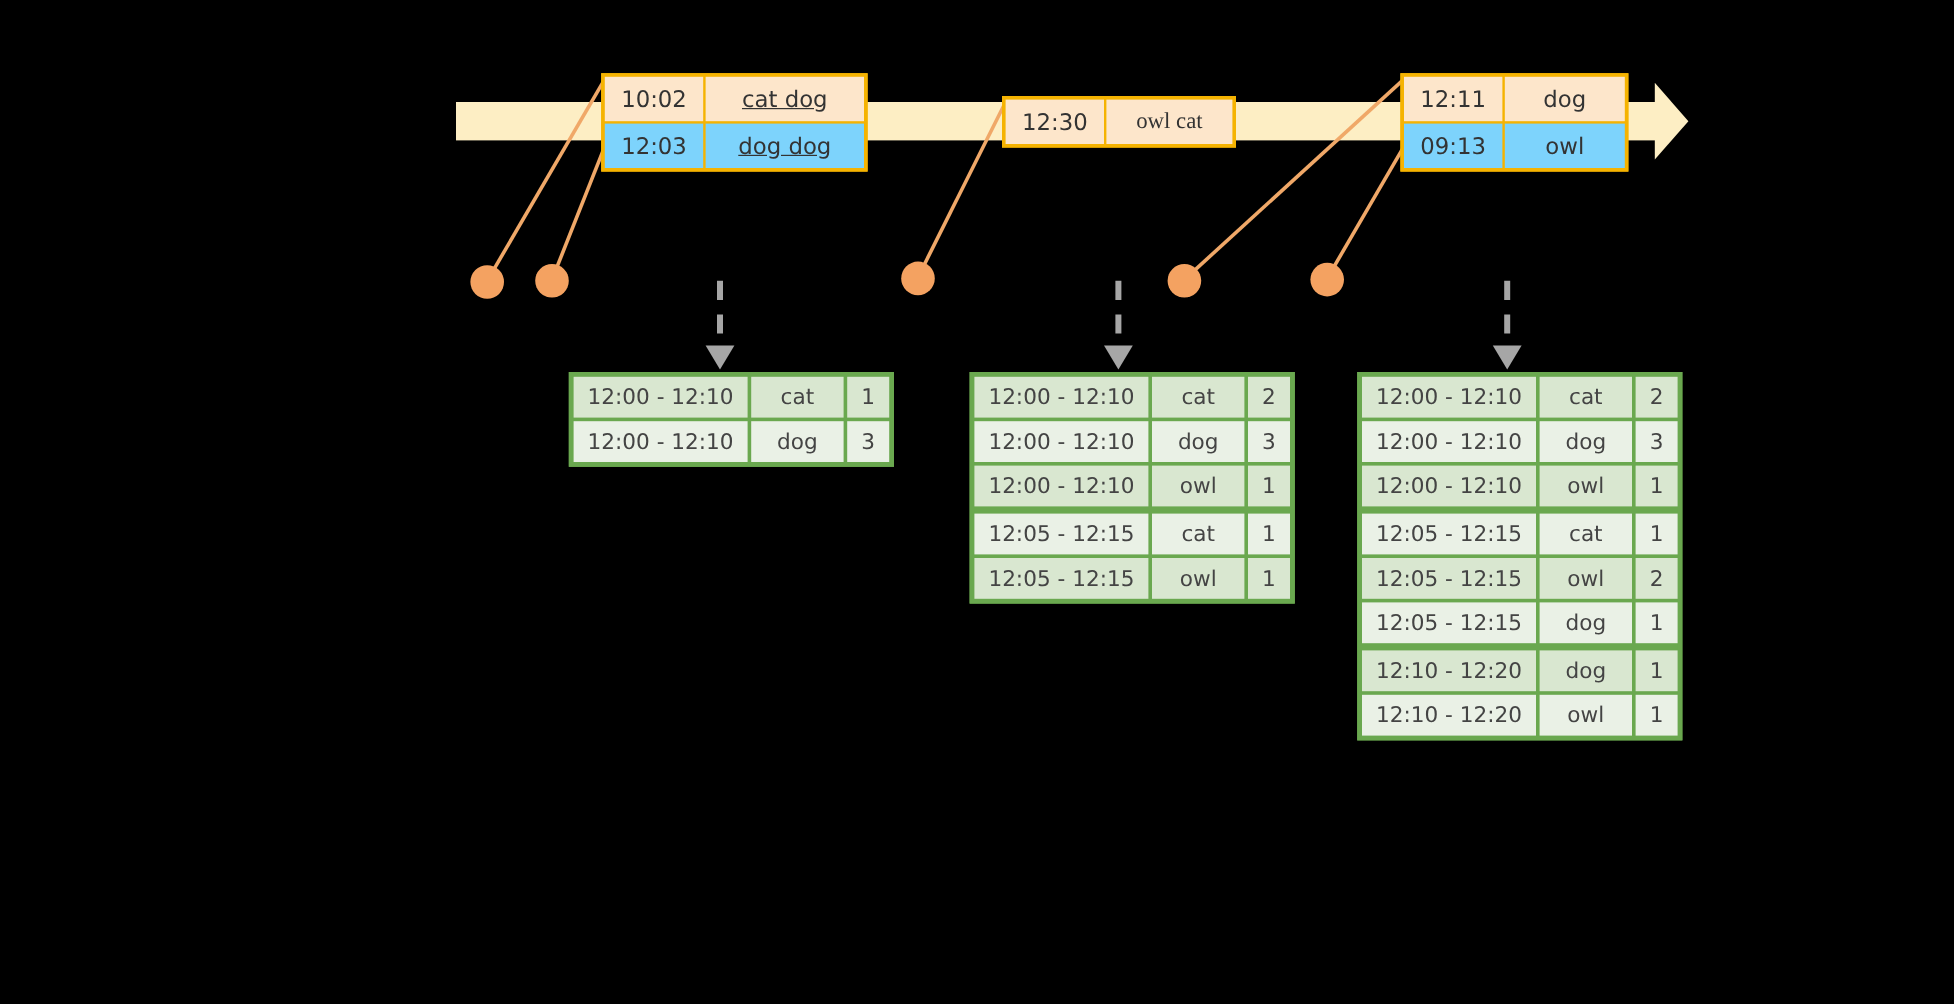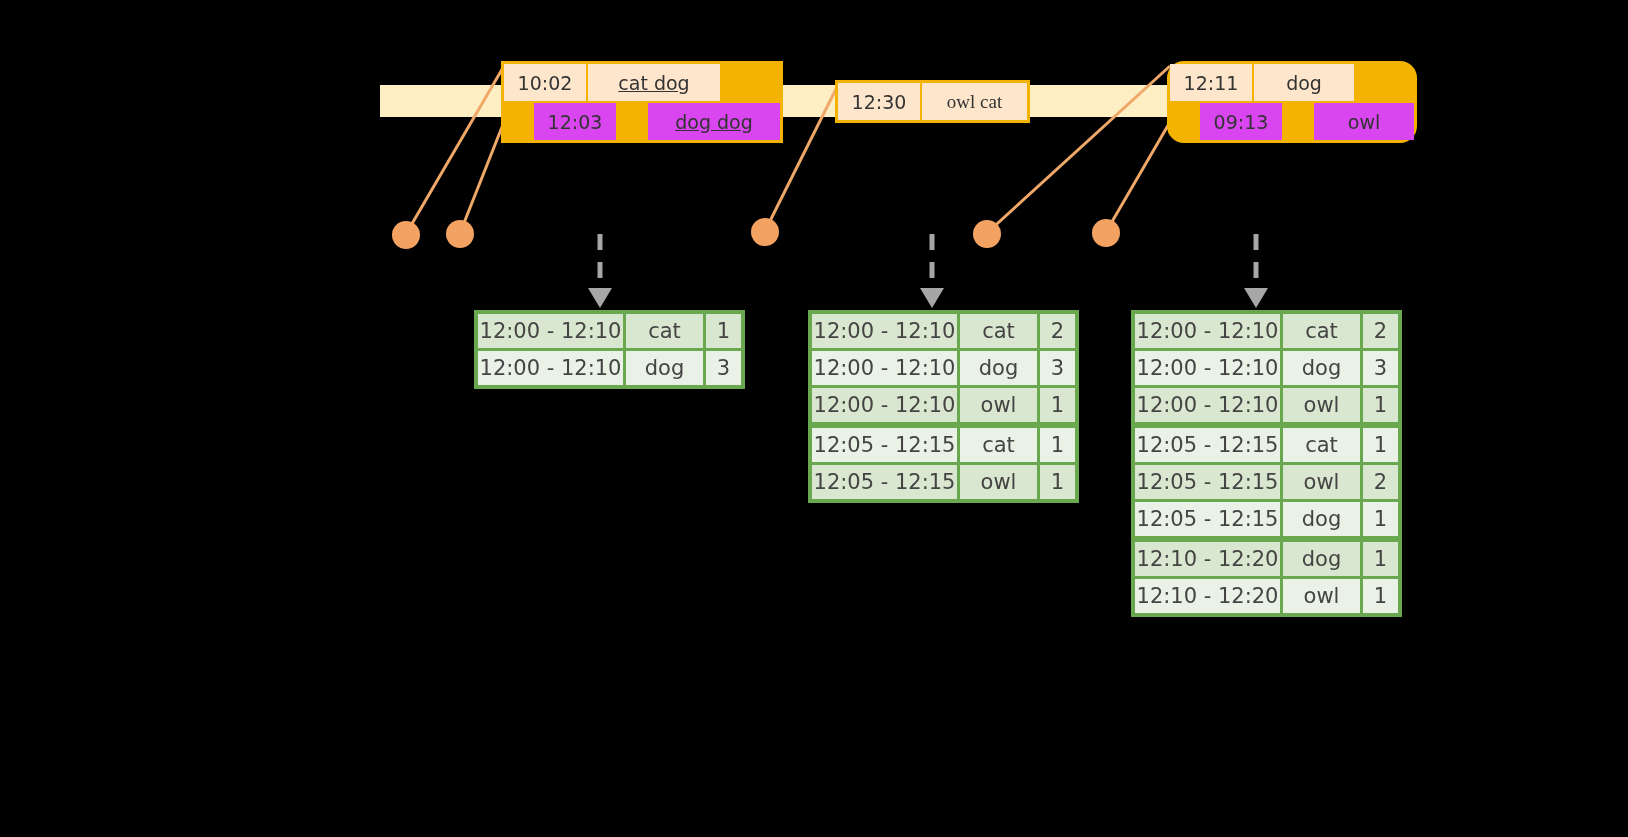--- a/index.html
+++ b/index.html
@@ -55,29 +55,29 @@
   }
   .event-cell {
     display: flex;
     align-items: center;
     justify-content: center;
     font-size: 19px;
     color: #333333;
     background: #fde6cb;
     box-sizing: border-box;
   }
-  .event-row.alt .event-cell { background: #d946ef; margin-left: 30px; }
+  .event-row.alt .event-cell { background: #7dd3fc; }
   .ev-time { width: 82px; }
   .ev-words-wide { width: 132px; text-decoration: underline; }
   .ev-words-mid { width: 105px; font-family: Liberation Serif, serif; }
   .ev-words-narrow { width: 100px; }
 
   #event-box-1 { left: 501px; top: 61px; }
   #event-box-2 { left: 835px; top: 80px; }
-  #event-box-3 { left: 1167px; top: 61px; border-radius: 17px; }
+  #event-box-3 { left: 1167px; top: 61px; }
 
   
   .connector-svg {
     position: absolute;
     left: 0; top: 0;
     width: 1628px;
     height: 837px;
     pointer-events: none;
   }
   .conn-line {
@@ -108,21 +108,21 @@
   }
   .res-row {
     display: flex;
     gap: 3px;
     height: 34px;
   }
   .res-cell {
     display: flex;
     align-items: center;
     justify-content: center;
-    font-size: 21px;
+    font-size: 18px;
     color: #444444;
     background: #d9e7d0;
     box-sizing: border-box;
   }
   .res-row.alt .res-cell { background: #eaf1e6; }
   .res-row.group-break { margin-top: 3px; }
   .rc-window { width: 145px; }
   .rc-word   { width: 77px; }
   .rc-count  { width: 35px; }
 

